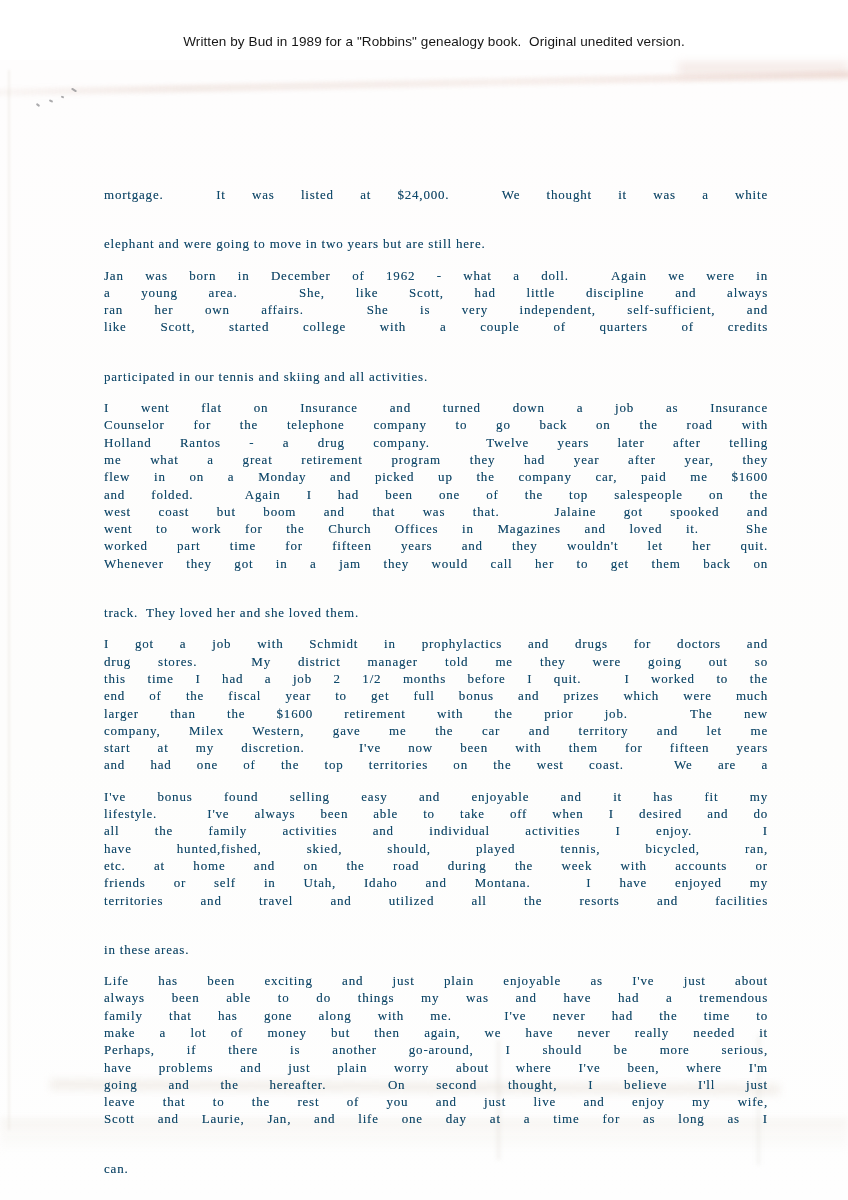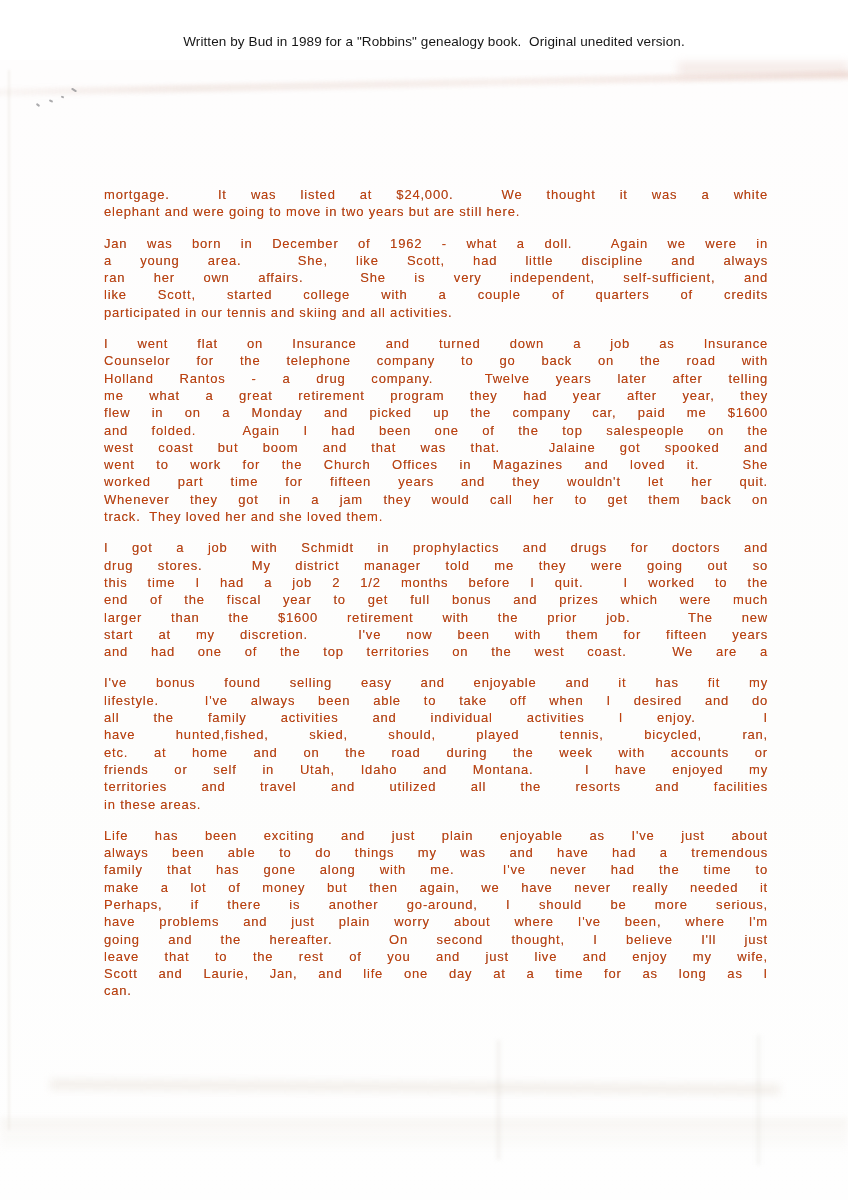--- a/index.html
+++ b/index.html
@@ -81,34 +81,35 @@
   }
   .pm1 { top: 104px; left: 36px; width: 4px; transform: rotate(35deg); }
   .pm2 { top: 100px; left: 49px; width: 4px; transform: rotate(28deg); }
   .pm3 { top: 96px;  left: 61px; width: 3px; transform: rotate(25deg); }
   .pm4 { top: 89px;  left: 71px; width: 6px; transform: rotate(32deg); }
   
   .text-block {
     position: absolute;
     top: 186px; left: 104px;
     width: 664px;
-    font-family: Liberation Sans, sans-serif;
+    font-family: Liberation Serif, serif;
     font-size: 13px;
     line-height: 17.3px;
     letter-spacing: 0.8px;
-    color: #c2410c;
+    color: #0c4a6e;
     text-shadow: 0 0 0.5px rgba(88,88,92,0.55);
   }
   .para { margin: 0 0 14px 0; }
   .para .line {
     text-align: justify;
     text-align-last: justify;
   }
   .para .line.last {
     text-align-last: left;
+    margin-top: 32px;
   }
 </style>
 </head>
 <body>
 
 <div class="viewport">
 
   <div class="header-caption">Written by Bud in 1989 for a "Robbins" genealogy book.&nbsp; Original unedited version.</div>
 
   <div class="scan-page">
@@ -150,20 +151,21 @@
         <div class="line">worked part time for fifteen years and they wouldn't let her quit.</div>
         <div class="line">Whenever they got in a jam they would call her to get them back on</div>
         <div class="line last">track.&nbsp; They loved her and she loved them.</div>
       </div>
     <div class="para">
         <div class="line">I got a job with Schmidt in prophylactics and drugs for doctors and</div>
         <div class="line">drug stores.&nbsp; My district manager told me they were going out so</div>
         <div class="line">this time I had a job 2 1/2 months before I quit.&nbsp; I worked to the</div>
         <div class="line">end of the fiscal year to get full bonus and prizes which were much</div>
         <div class="line">larger than the $1600 retirement with the prior job.&nbsp; The new</div>
+        <div class="line">company, Milex Western, gave me the car and territory and let me</div>
         <div class="line">start at my discretion.&nbsp; I've now been with them for fifteen years</div>
         <div class="line">and had one of the top territories on the west coast.&nbsp; We are a</div>
       </div>
     <div class="para">
         <div class="line">I've bonus found selling easy and enjoyable and it has fit my</div>
         <div class="line">lifestyle.&nbsp; I've always been able to take off when I desired and do</div>
         <div class="line">all the family activities and individual activities I enjoy.&nbsp; I</div>
         <div class="line">have hunted,fished, skied, should, played tennis, bicycled, ran,</div>
         <div class="line">etc. at home and on the road during the week with accounts or</div>
         <div class="line">friends or self in Utah, Idaho and Montana.&nbsp; I have enjoyed my</div>

